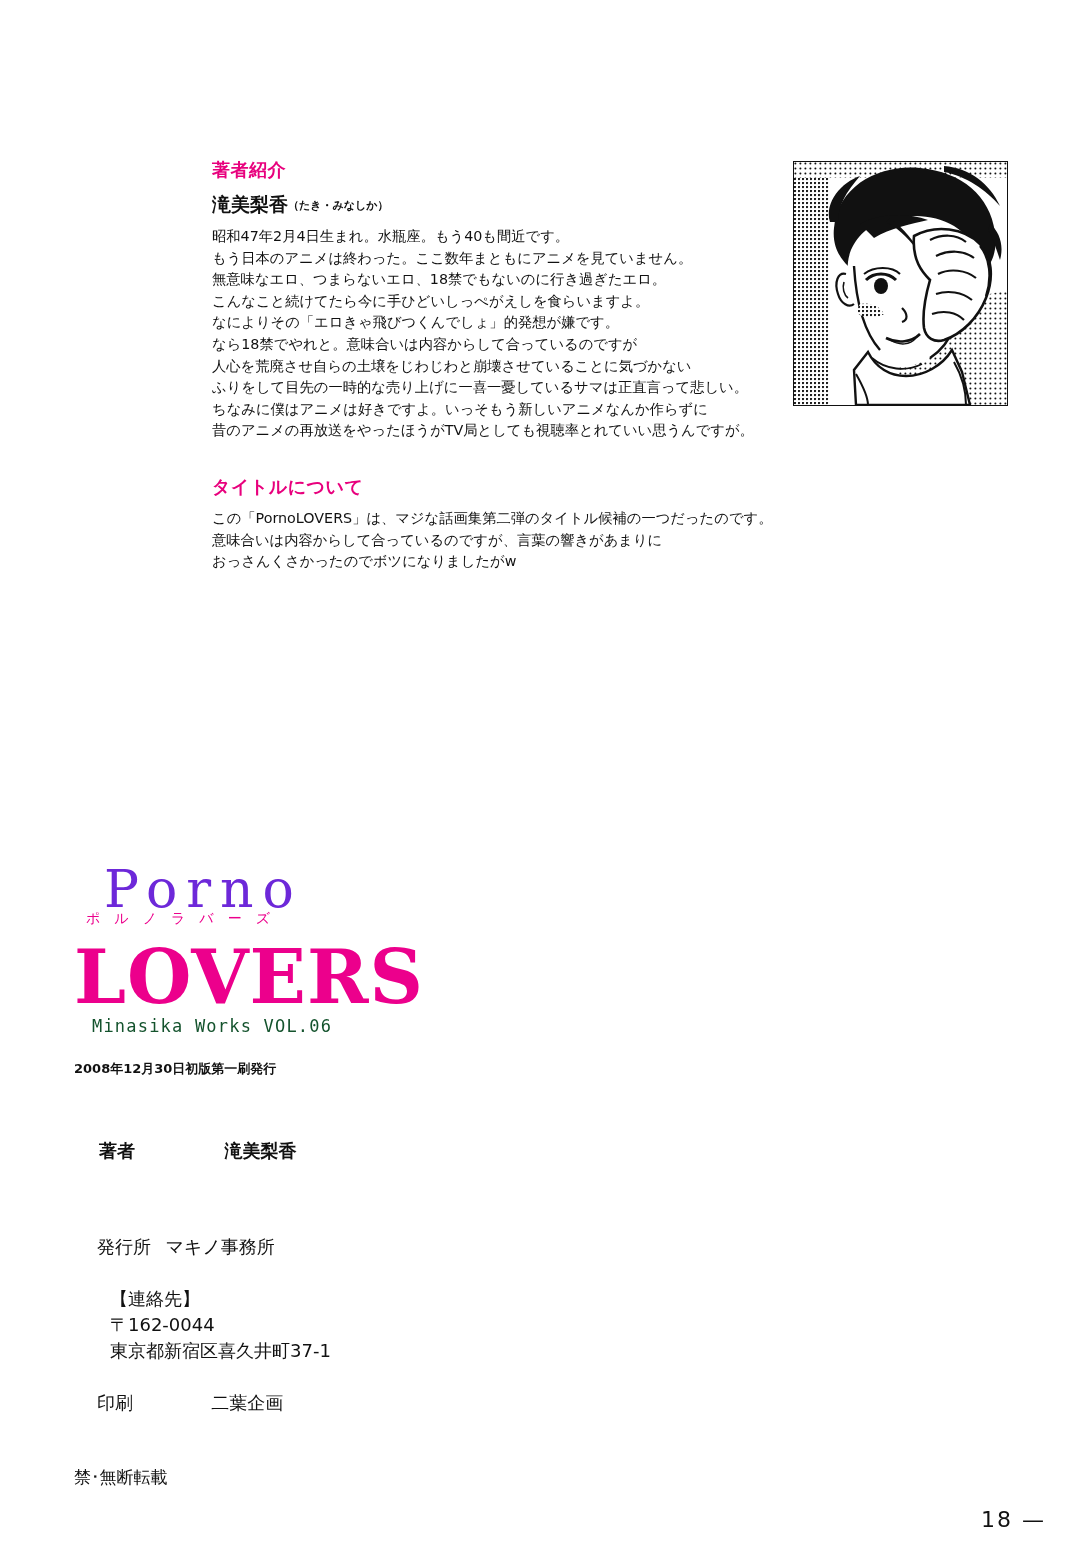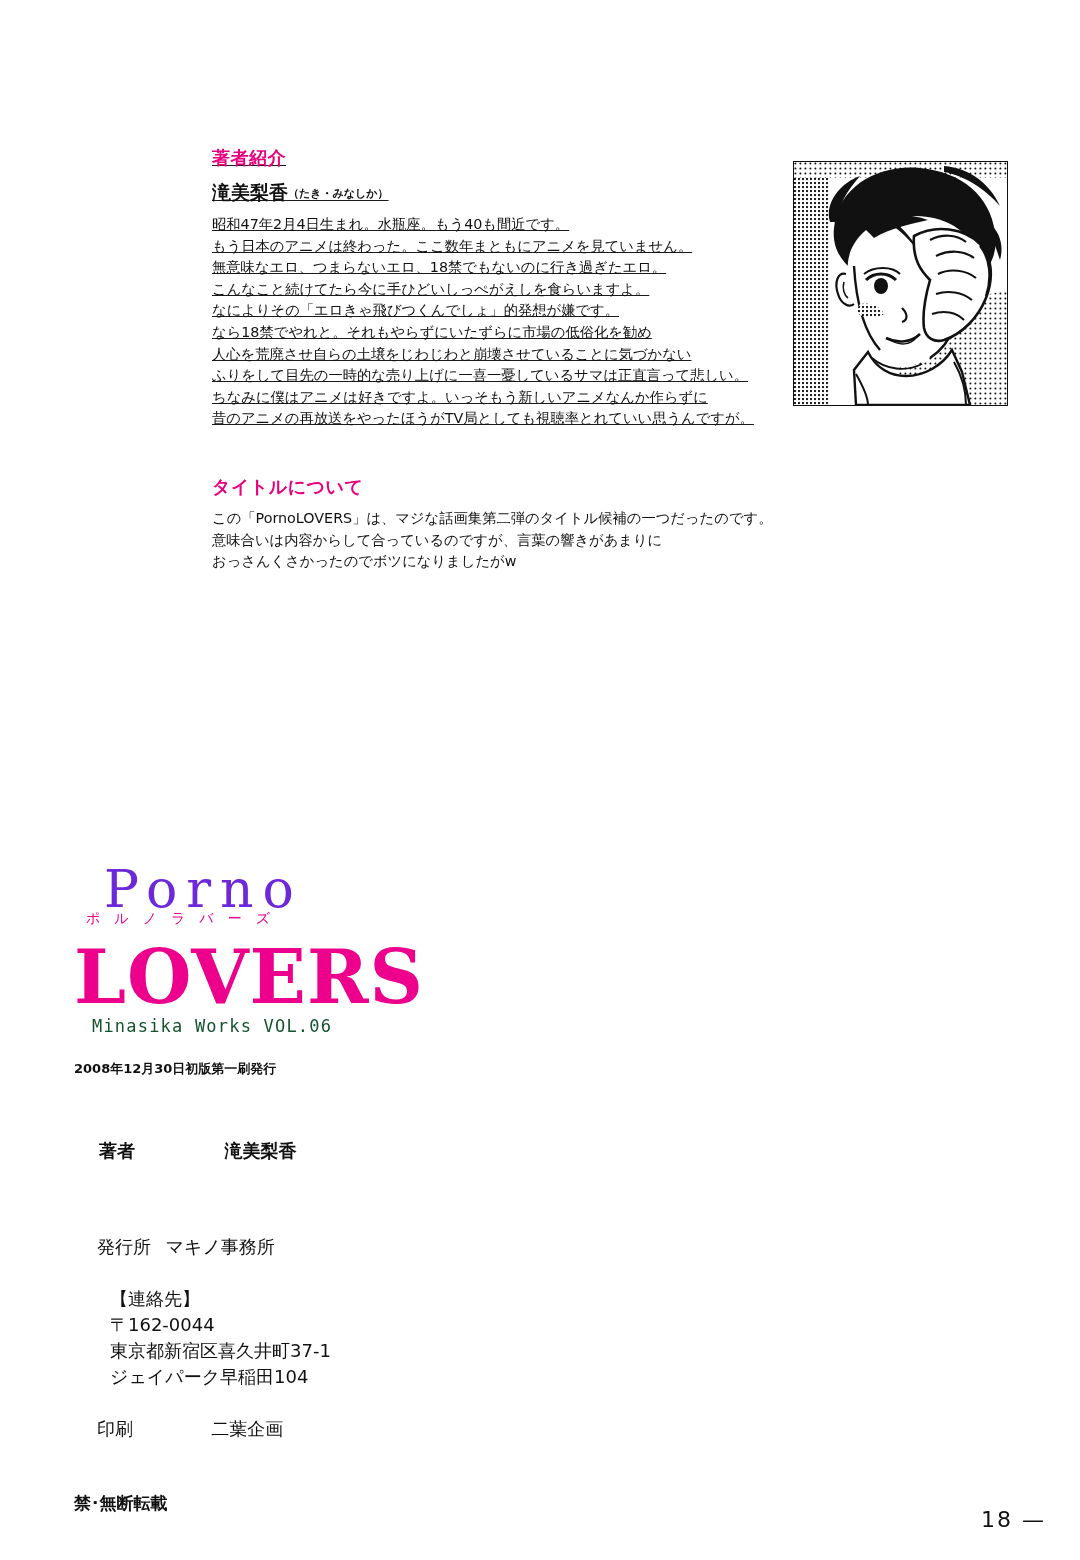--- a/index.html
+++ b/index.html
@@ -13,23 +13,22 @@
     position: relative;
     font-family: "Liberation Sans", sans-serif;
     color: #1a1a1a;
     overflow: hidden;
   }
 
   
   .author-block {
     position: absolute;
     left: 212px;
-    top: 146px;
+    top: 158px;
     width: 560px;
-    text-decoration: underline;
   }
   .section-heading {
     color: #e8007d;
     font-size: 18px;
     font-weight: bold;
     letter-spacing: 0.5px;
     margin: 0 0 10px 0;
     font-family: "DejaVu Sans", sans-serif;
   }
   .author-name {
@@ -148,21 +147,20 @@
     line-height: 26px;
     white-space: pre;
   }
   .credit-row.bold { font-weight: bold; }
   .gap-1 { height: 18px; }
   .indent-1 { padding-left: 36px; font-family: Liberation Serif, serif; }
   .indent-2 { padding-left: 36px; }
   .notice {
     font-size: 17px;
     margin-top: 24px;
-    font-weight: bold;
   }
 
   
   .page-number {
     position: absolute;
     right: 34px;
     bottom: 28px;
     font-family: "DejaVu Sans", sans-serif;
     font-size: 22px;
     color: #111;
@@ -176,21 +174,21 @@
   <div class="section-heading">著者紹介</div>
   <div class="author-name">
     <span>滝美梨香</span><span class="reading">（たき・みなしか）</span>
   </div>
   <div class="body-lines">
     <div>昭和47年2月4日生まれ。水瓶座。もう40も間近です。</div>
     <div>もう日本のアニメは終わった。ここ数年まともにアニメを見ていません。</div>
     <div>無意味なエロ、つまらないエロ、18禁でもないのに行き過ぎたエロ。</div>
     <div>こんなこと続けてたら今に手ひどいしっぺがえしを食らいますよ。</div>
     <div>なによりその「エロきゃ飛びつくんでしょ」的発想が嫌です。</div>
-    <div>なら18禁でやれと。それもやらずにいたずらに市場の低俗化を勧め</div>
+    <div>なら18禁でやれと。意味合いは内容からして合っているのですが</div>
     <div>人心を荒廃させ自らの土壌をじわじわと崩壊させていることに気づかない</div>
     <div>ふりをして目先の一時的な売り上げに一喜一憂しているサマは正直言って悲しい。</div>
     <div>ちなみに僕はアニメは好きですよ。いっそもう新しいアニメなんか作らずに</div>
     <div>昔のアニメの再放送をやったほうがTV局としても視聴率とれていい思うんですが。</div>
   </div>
 </div>
 
 <div class="title-about">
   <div class="section-heading">タイトルについて</div>
   <div class="body-lines">
@@ -283,21 +281,20 @@
   </div>
 
   <div class="gap-1"></div>
 
   <div class="credit-row">
     <span>発行所</span><span>	</span><span>マキノ事務所</span>
   </div>
   <div class="credit-row indent-1">【連絡先】</div>
   <div class="credit-row indent-2">〒162-0044</div>
   <div class="credit-row indent-2">東京都新宿区喜久井町37-1</div>
-  <div class="credit-row indent-2">ジェイパーク早稲田104</div>
   <div class="credit-row">
     <span>印刷</span><span>		</span><span>二葉企画</span>
   </div>
 
   <div class="notice">禁･無断転載</div>
 
 </div>
 
 <div class="page-number">
   <span>18</span> —

